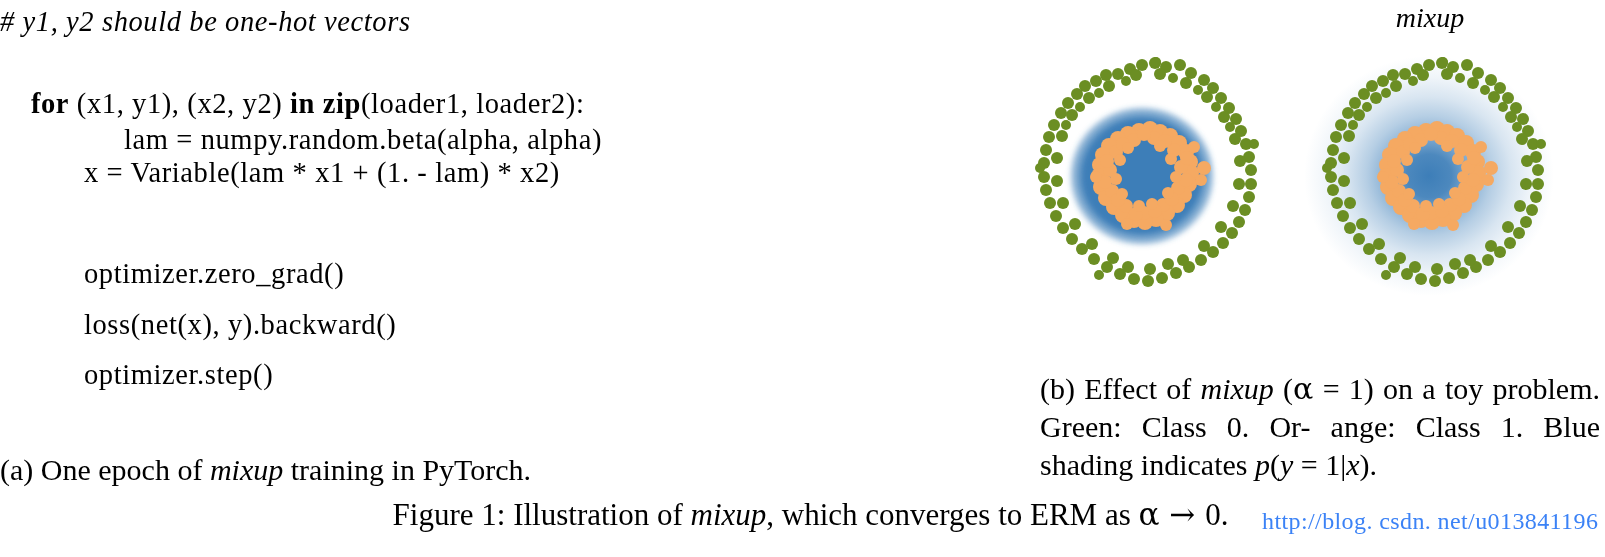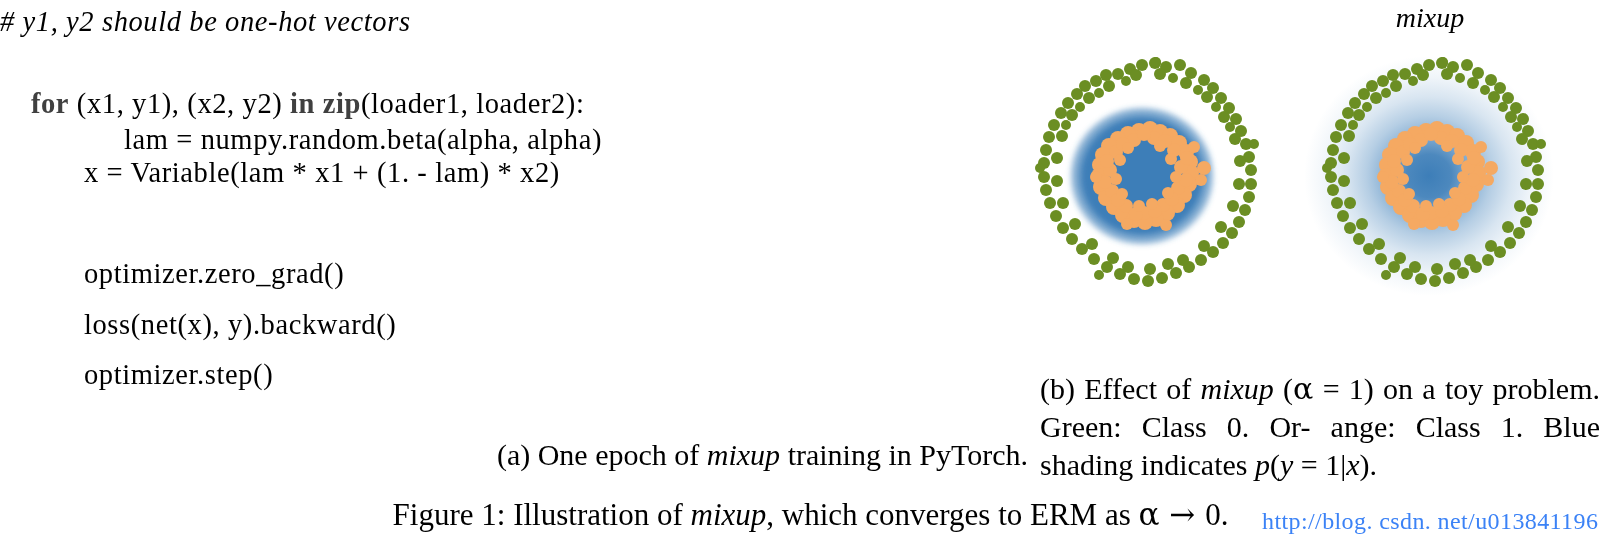--- a/index.html
+++ b/index.html
@@ -27,37 +27,36 @@
   .code-line {
     position: absolute;
     left: 0;
     white-space: pre;
     font-family: Liberation Serif, serif;
     font-size: 28.5px;
     letter-spacing: 0.6px;
     color: #000000;
   }
   .code-line .kw {
-    color: #404040;
+    color: #000000;
     font-weight: bold;
   }
   .code-line.comment {
     font-style: italic;
     color: #000000;
   }
 
   #caption-a {
     position: absolute;
     left: 0px;
-    top: 437px;
+    top: 452px;
     width: 990px;
-    text-align: right;
+    text-align: left;
     font-size: 30px;
     line-height: 1.18;
-    padding-left: 38px;
   }
   #caption-a .it { font-style: italic; }
 
   
   #figure-panel {
     position: absolute;
     left: 1000px;
     top: 0px;
     width: 605px;
     height: 480px;

